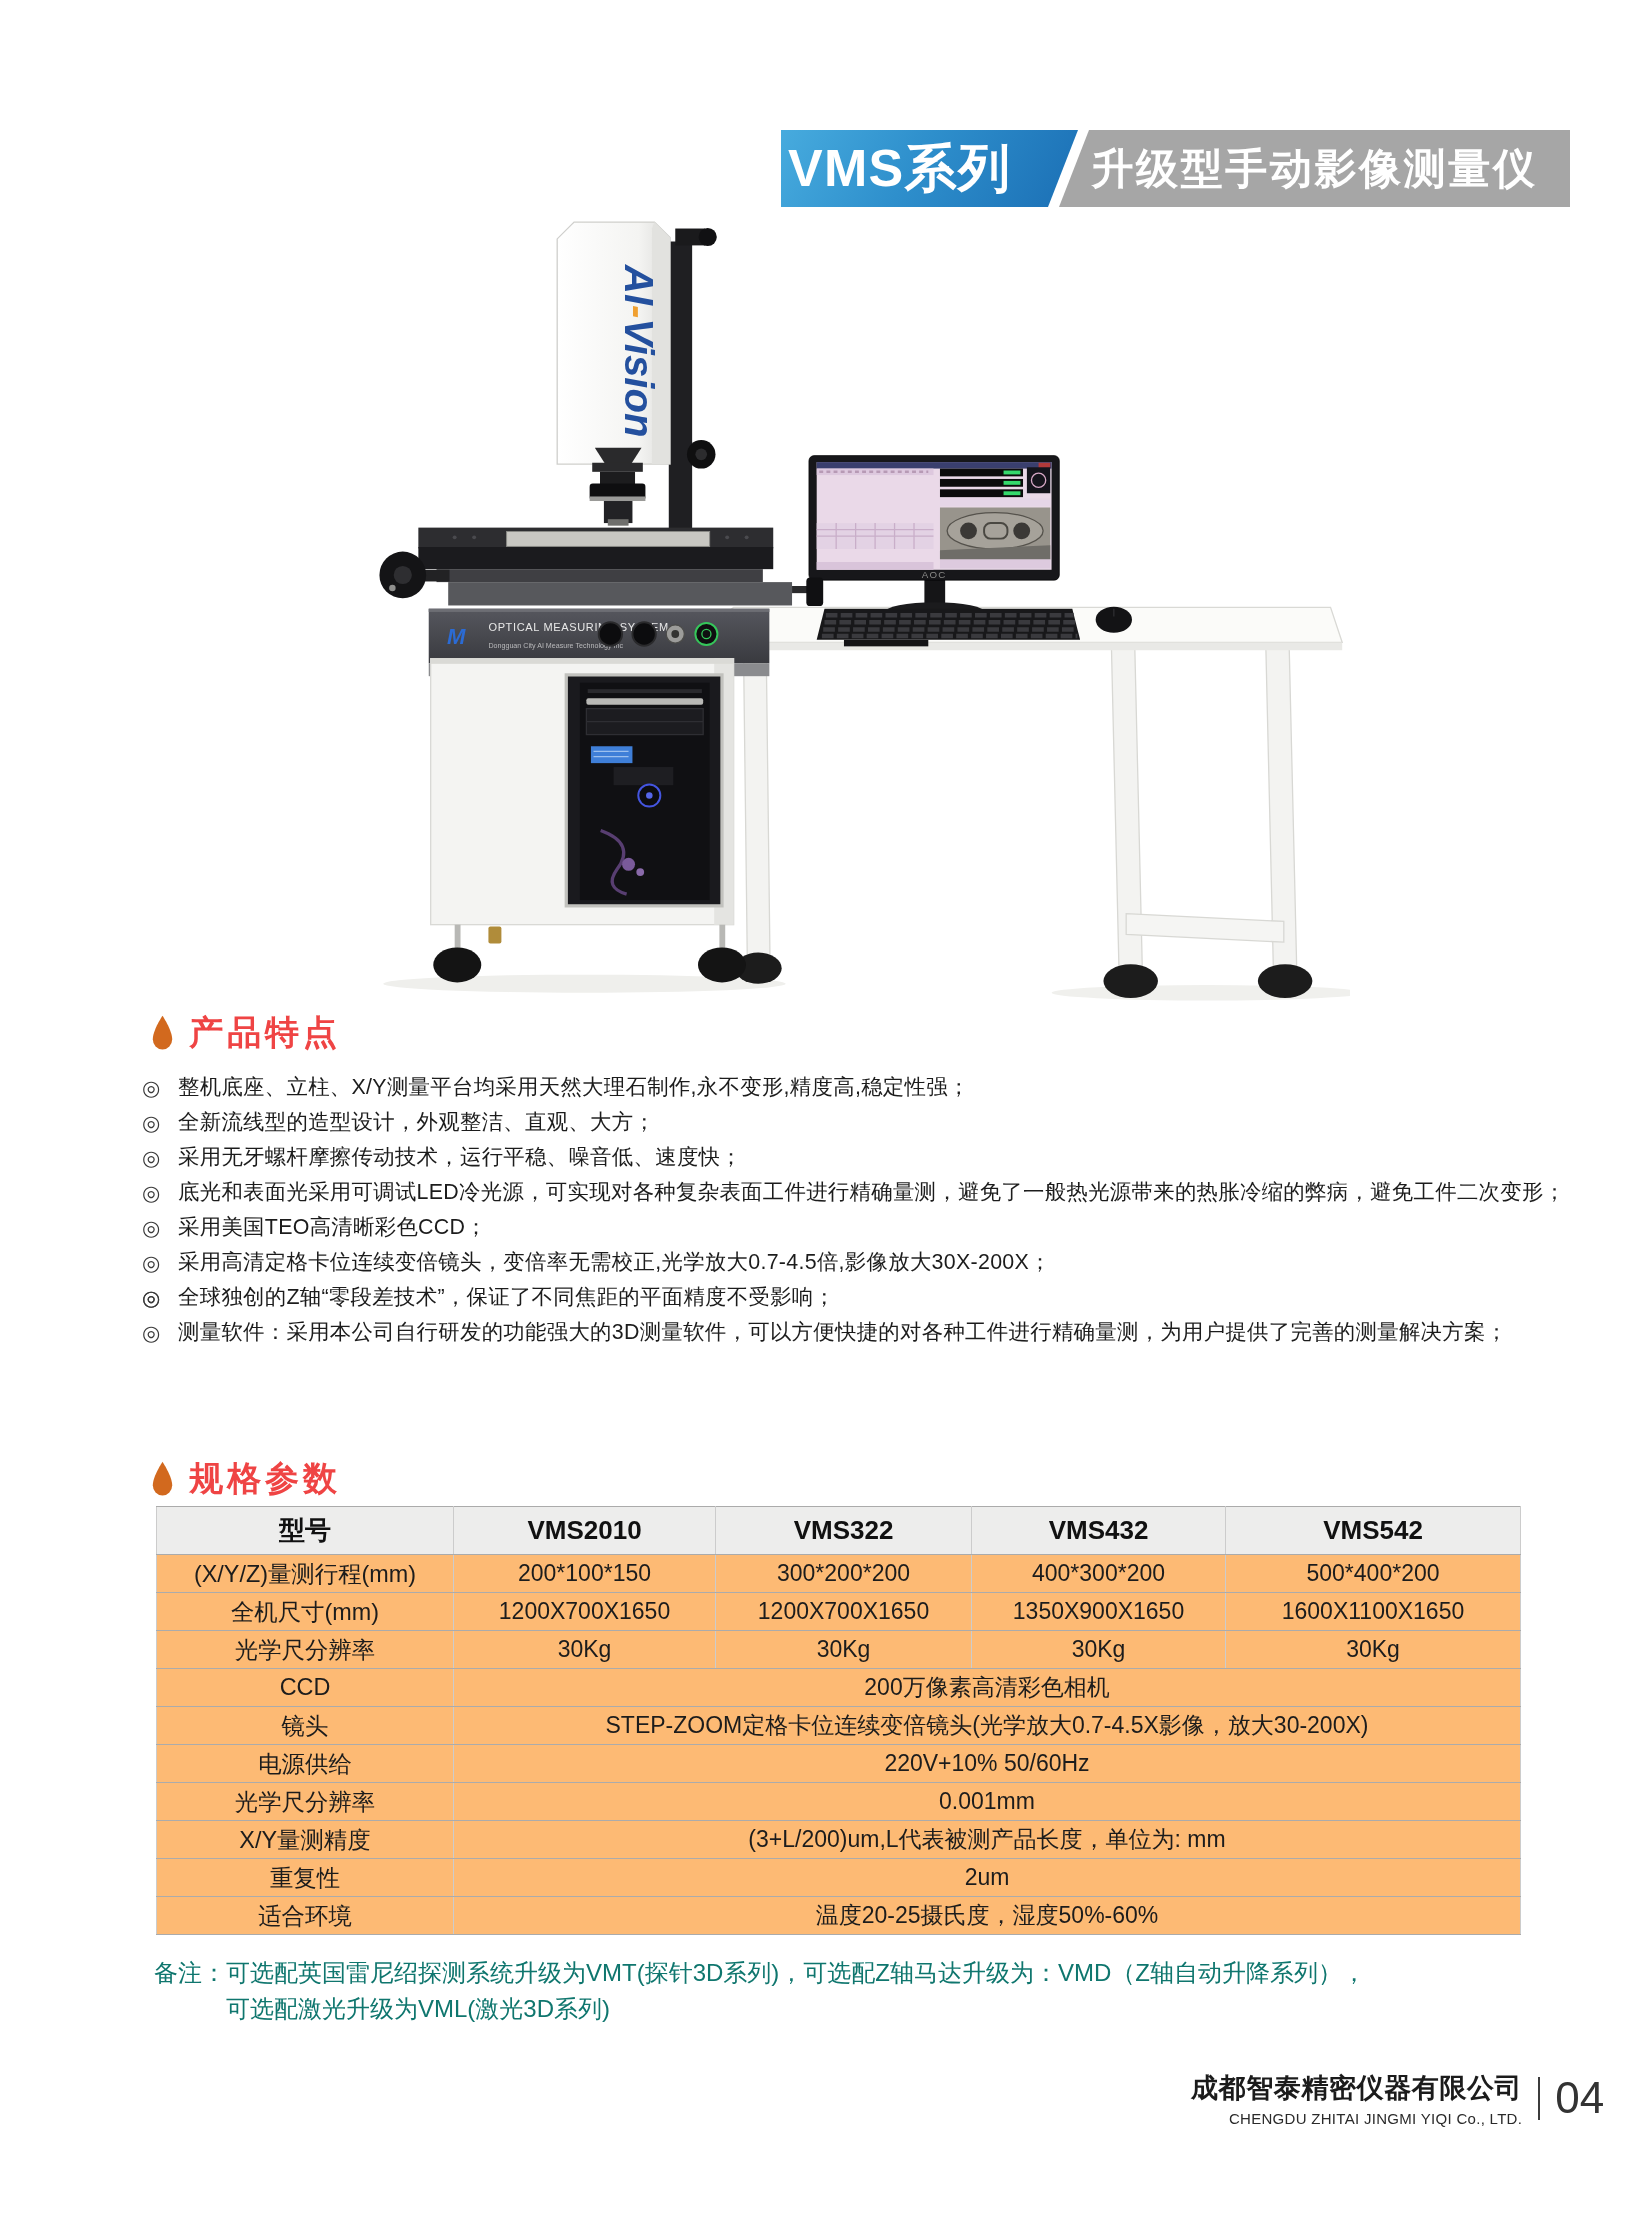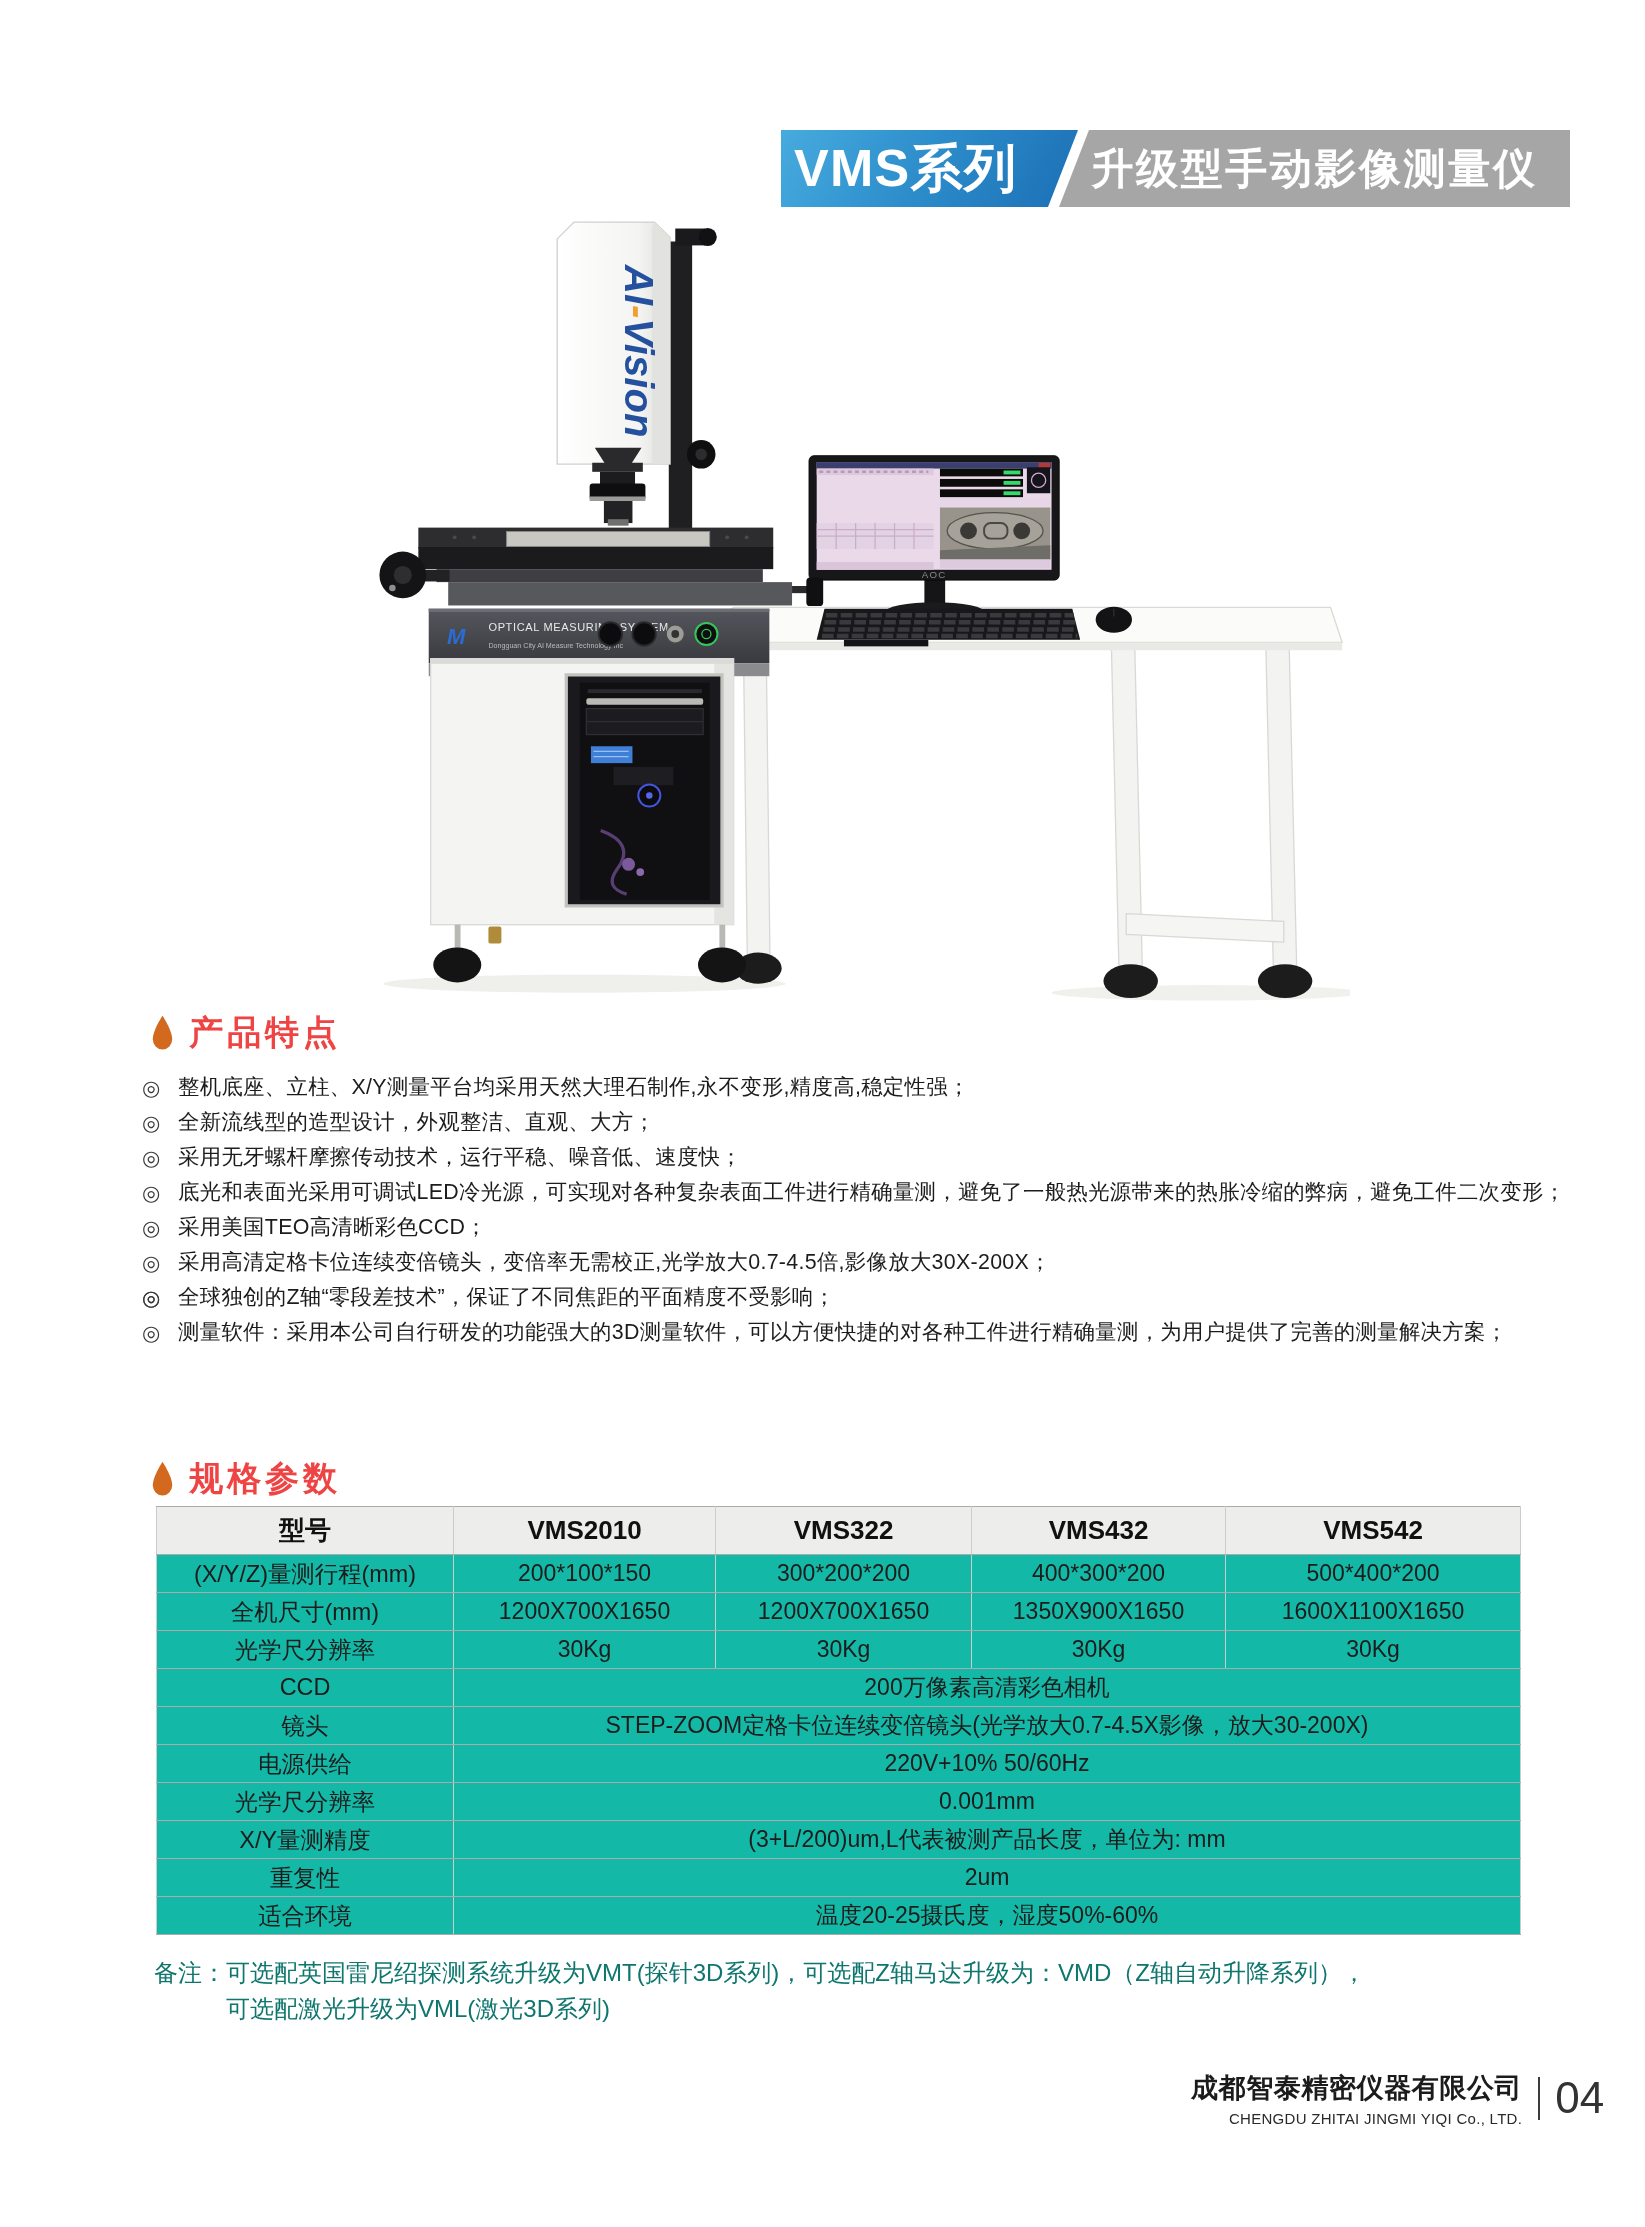--- a/index.html
+++ b/index.html
@@ -4,42 +4,42 @@
 <style>
   html,body{margin:0;padding:0;background:#fff;}
   .page{position:relative;width:1646px;height:2227px;background:#ffffff;overflow:hidden;
         font-family:"Liberation Sans","DejaVu Sans",sans-serif;color:#1f1f1f;}
 
   
   .hdr-blue{position:absolute;left:781px;top:130px;width:297px;height:77px;
     background:linear-gradient(120deg,#47abde 0%,#2e8fcc 45%,#1b6fb5 100%);
     clip-path:polygon(0 0,100% 0,calc(100% - 30px) 100%,0 100%);
     display:flex;align-items:center;}
-  .hdr-blue span{color:#fff;font-size:52px;font-weight:900;letter-spacing:1.3px;padding-left:13px;white-space:nowrap;}
+  .hdr-blue span{color:#fff;font-size:52px;font-weight:900;letter-spacing:1.3px;padding-left:7px;white-space:nowrap;}
   .hdr-gray{position:absolute;left:1059px;top:130px;width:511px;height:77px;background:#a6a6a6;
     clip-path:polygon(30px 0,100% 0,100% 100%,0 100%);
     display:flex;align-items:center;justify-content:center;}
   .hdr-gray span{color:#fff;font-size:42px;font-weight:700;letter-spacing:2.6px;white-space:nowrap;}
 
   
   .sec-head{position:absolute;left:150px;display:flex;align-items:center;gap:14.3px;}
   .sec-head .drop{width:25px;height:36px;flex:0 0 auto;}
   .sec-head .txt{font-size:34px;font-weight:700;color:#ef4444;letter-spacing:3.9px;white-space:nowrap;}
   #features-head{top:1010px;}
   #specs-head{top:1456px;}
 
   
   .features{position:absolute;left:142px;top:1070px;width:1490px;list-style:none;margin:0;padding:0;}
   .feature-item{position:relative;padding-left:36px;font-size:21.4px;line-height:35px;color:#1c1c1c;}
   .feature-item .bullet{position:absolute;left:0;top:0;font-size:21px;color:#3a3a3a;line-height:35px;}
   .feature-item .ftext{letter-spacing:0.3px;}
 
   
   .spec-table{position:absolute;left:156px;top:1506px;width:1363px;border-collapse:collapse;
-    table-layout:fixed;background:#14b8a6;}
+    table-layout:fixed;background:#fdba74;}
   .spec-table th,.spec-table td{border-top:1.9px solid #ababab;border-bottom:1.9px solid #ababab;
     border-left:1.3px solid #cccccc;border-right:1.3px solid #cccccc;
     text-align:center;vertical-align:middle;padding:0 5.2px;overflow:hidden;}
   .spec-table th{height:47px;background:#ededec;font-size:26px;font-weight:700;color:#111;}
   .spec-table td{height:37px;font-size:23px;color:#1c1c1c;}
   .spec-table td.lbl{font-size:23.4px;}
 
   
   .notes{position:absolute;left:154px;top:1955px;width:1467px;display:flex;font-size:24px;line-height:36px;color:#0f766e;}
   .notes .nlabel{flex:0 0 auto;white-space:nowrap;}

